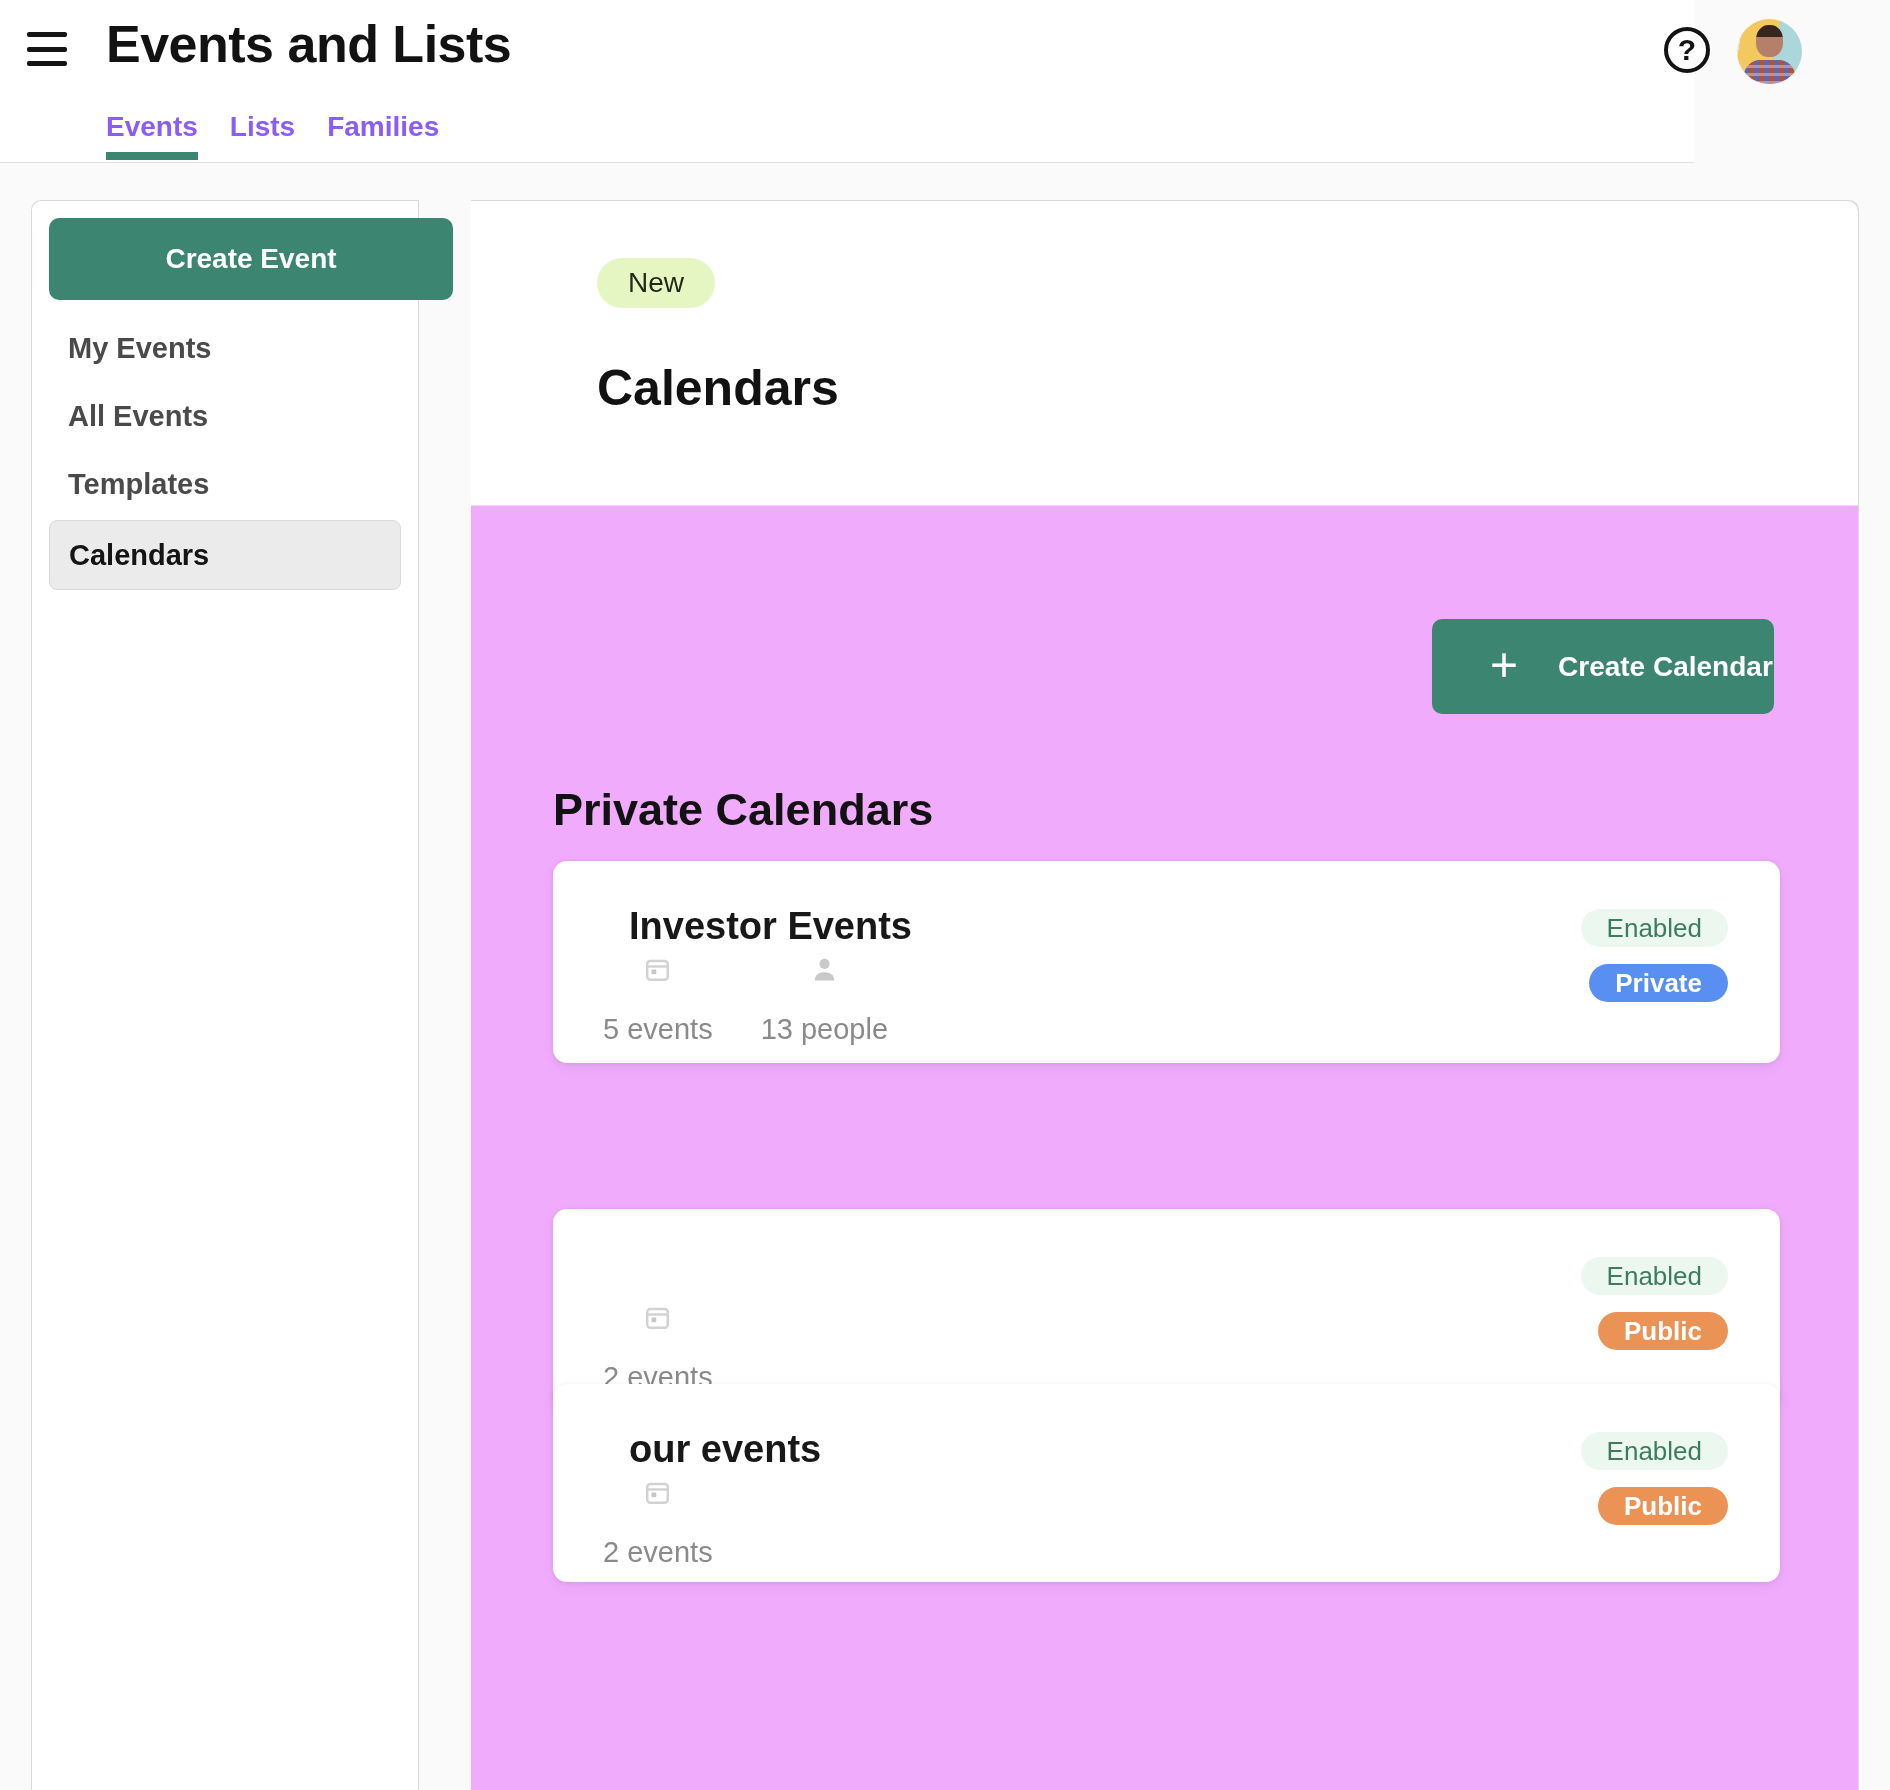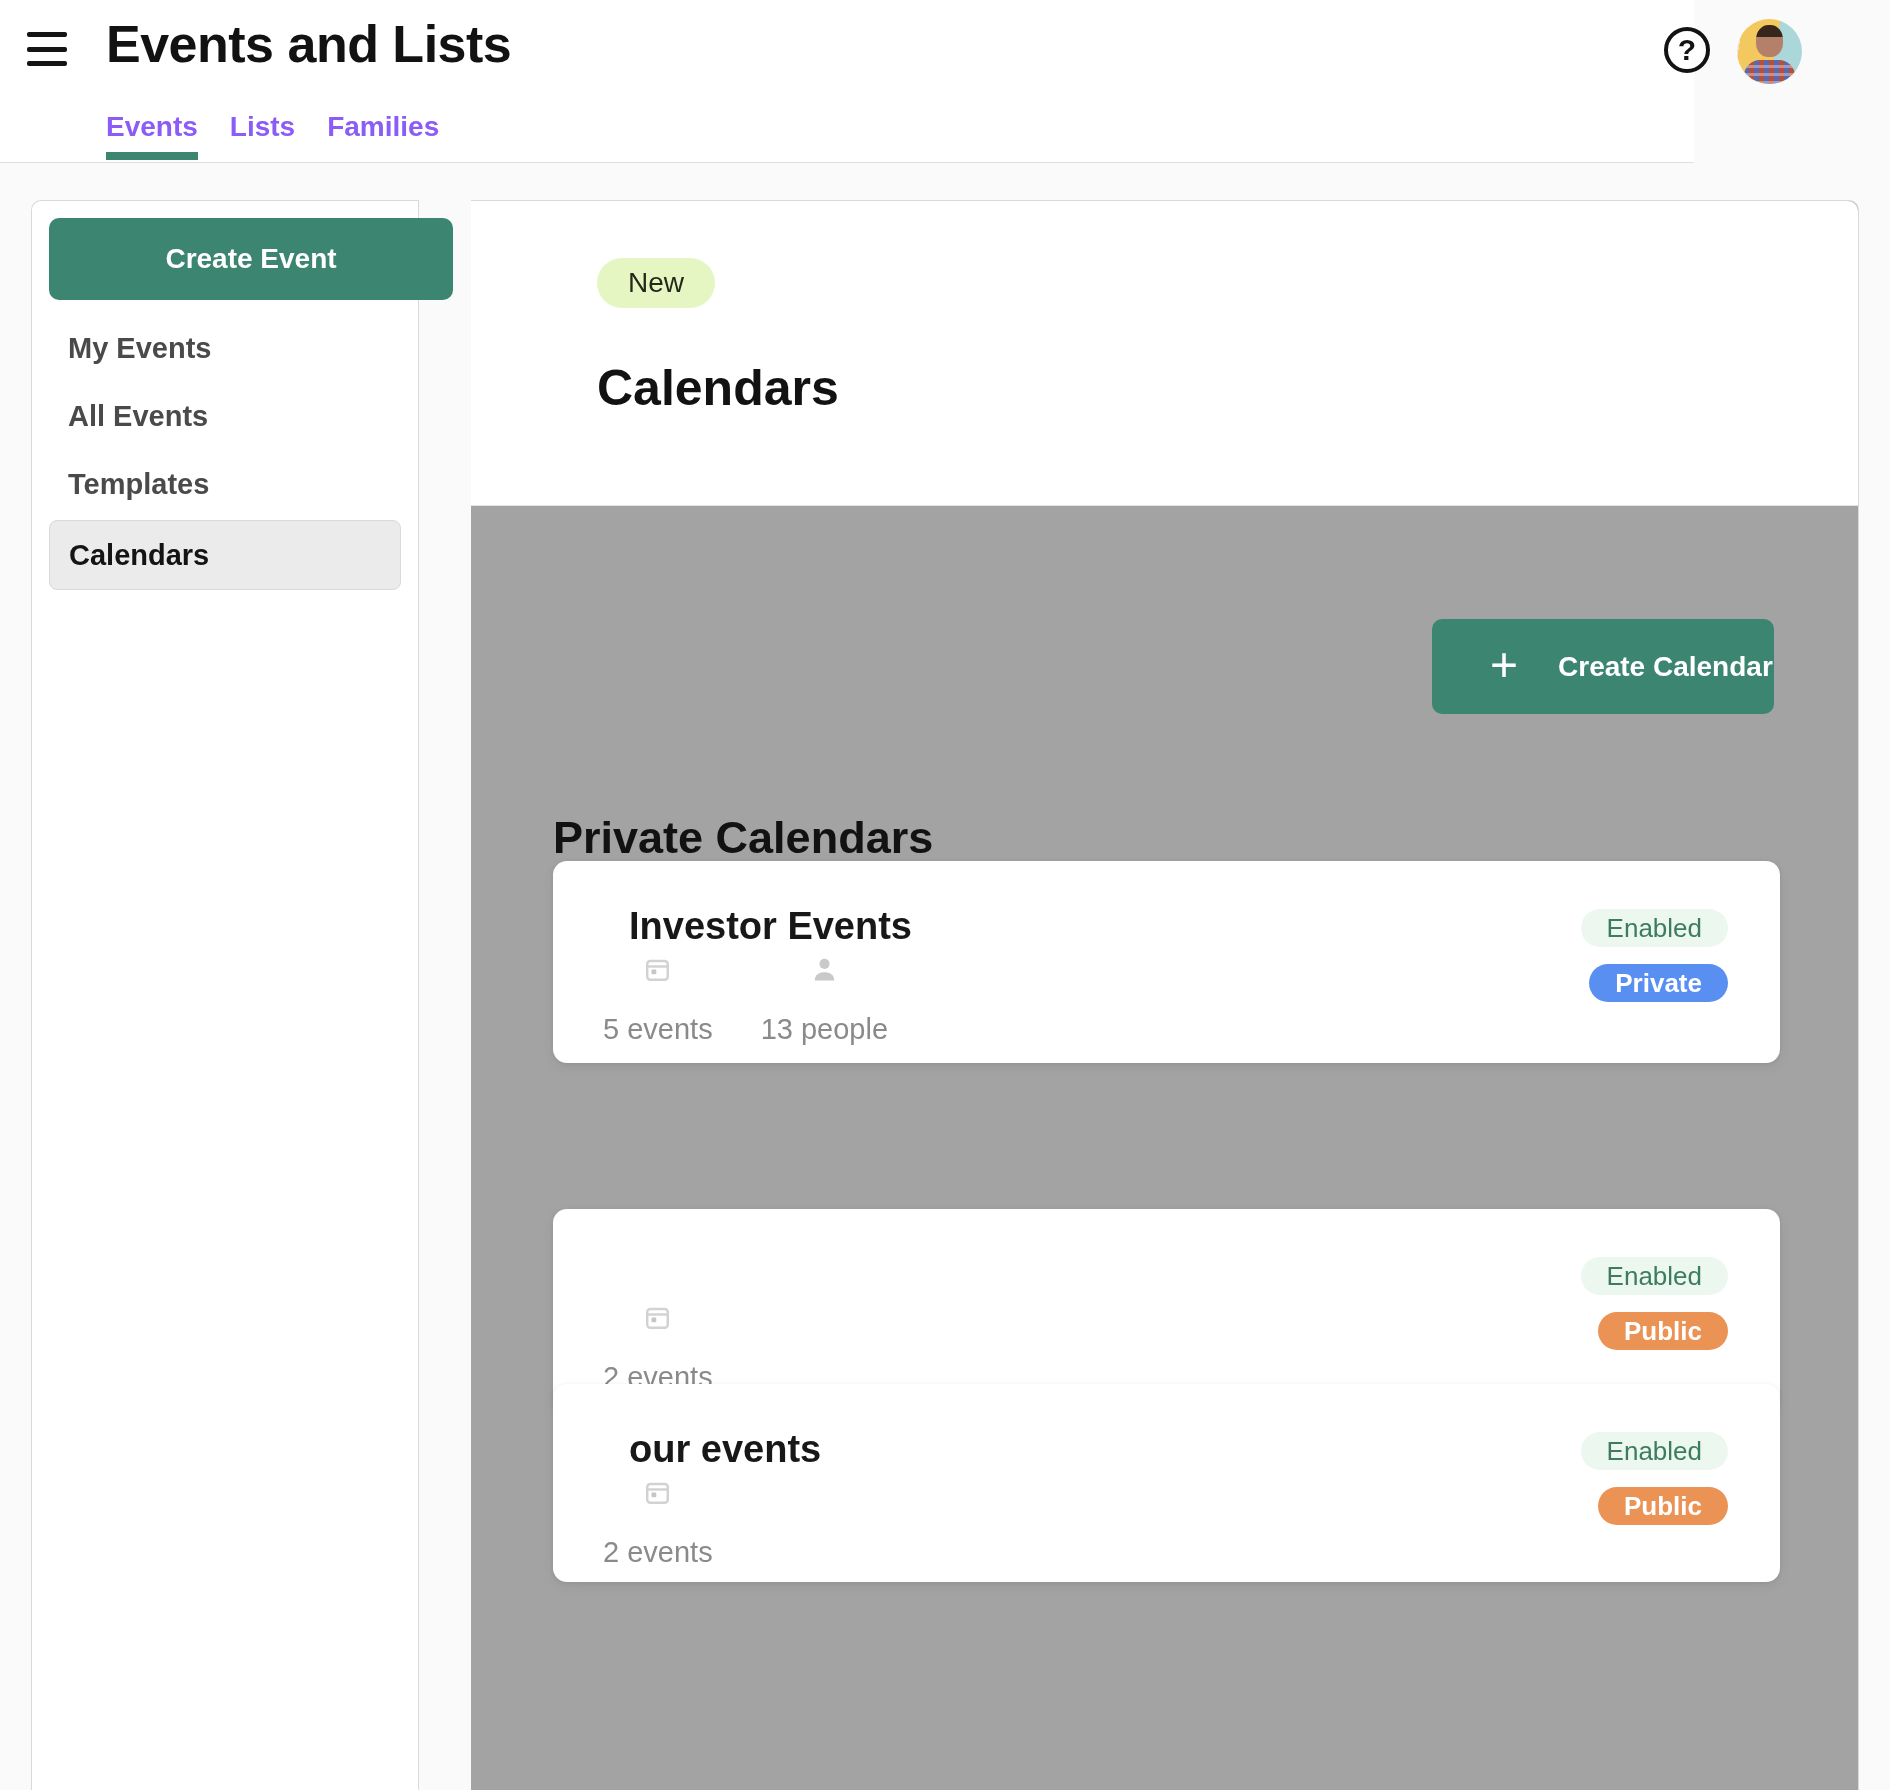--- a/index.html
+++ b/index.html
@@ -82,21 +82,21 @@
     font-size:29px; font-weight:bold; color:#4a4a4a; cursor:pointer;
   }
   .side-item.active {
     height:70px; margin:2px 17px 0 17px; padding-left:19px;
     background:#ebebeb; border:1px solid #dadada; border-radius:8px; color:#141414;
   }
 
   
   .main {
     position:absolute; left:471px; top:200px; width:1388px; height:1590px;
-    background:#a3a3a3; border-top:1px solid #d9d9d9; border-right:1px solid #d9d9d9;
+    background:#f0abfc; border-top:1px solid #d9d9d9; border-right:1px solid #d9d9d9;
     border-radius:0 10px 0 0;
   }
   .main-header {
     position:absolute; left:0; top:0; right:0; height:305px;
     background:#ffffff; border-bottom:1px solid #e2e2e2; border-radius:0 10px 0 0;
   }
   .new-badge {
     position:absolute; left:126px; top:57px; height:50px; padding:0 31px;
     border-radius:25px; background:var(--new-badge-bg);
     display:inline-flex; align-items:center; font-size:28px; color:#222a1a;
@@ -110,21 +110,21 @@
     position:absolute; left:961px; top:418px; width:342px; height:95px;
     background:var(--accent); color:#ffffff; border:none; border-radius:10px;
     display:flex; align-items:center; padding-left:58px; gap:40px;
     font-size:28px; font-weight:bold; cursor:pointer;
     font-family:"Liberation Sans", sans-serif;
   }
   .create-calendar .plus { font-size:48px; font-weight:normal; line-height:0; margin-top:-4px; }
 
   .section-heading {
     position:absolute; left:82px;
-    font-size:45px; font-weight:bold; color:#121212;margin-top:28px;
+    font-size:45px; font-weight:bold; color:#121212;
   }
   .heading-private { top:583px; }
   .heading-public  { top:931px; }
 
   .card {
     position:absolute; left:82px; width:1227px;
     background:#ffffff; border-radius:14px;
     box-shadow:0 1px 4px rgba(0,0,0,0.07), 0 4px 14px rgba(0,0,0,0.05);
     cursor:pointer;
   }

